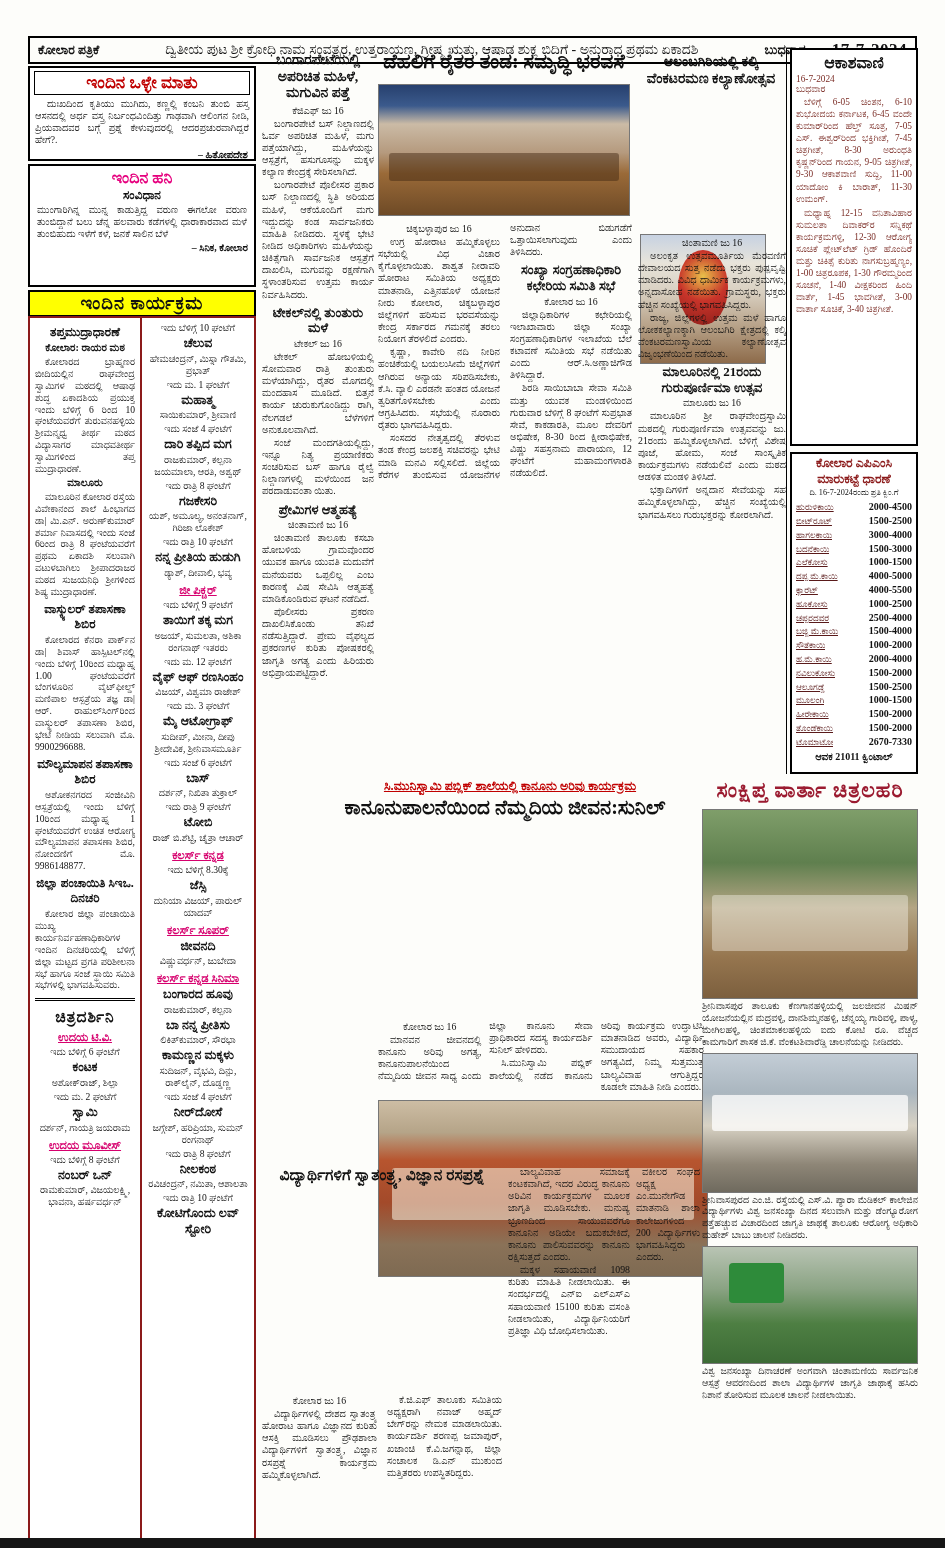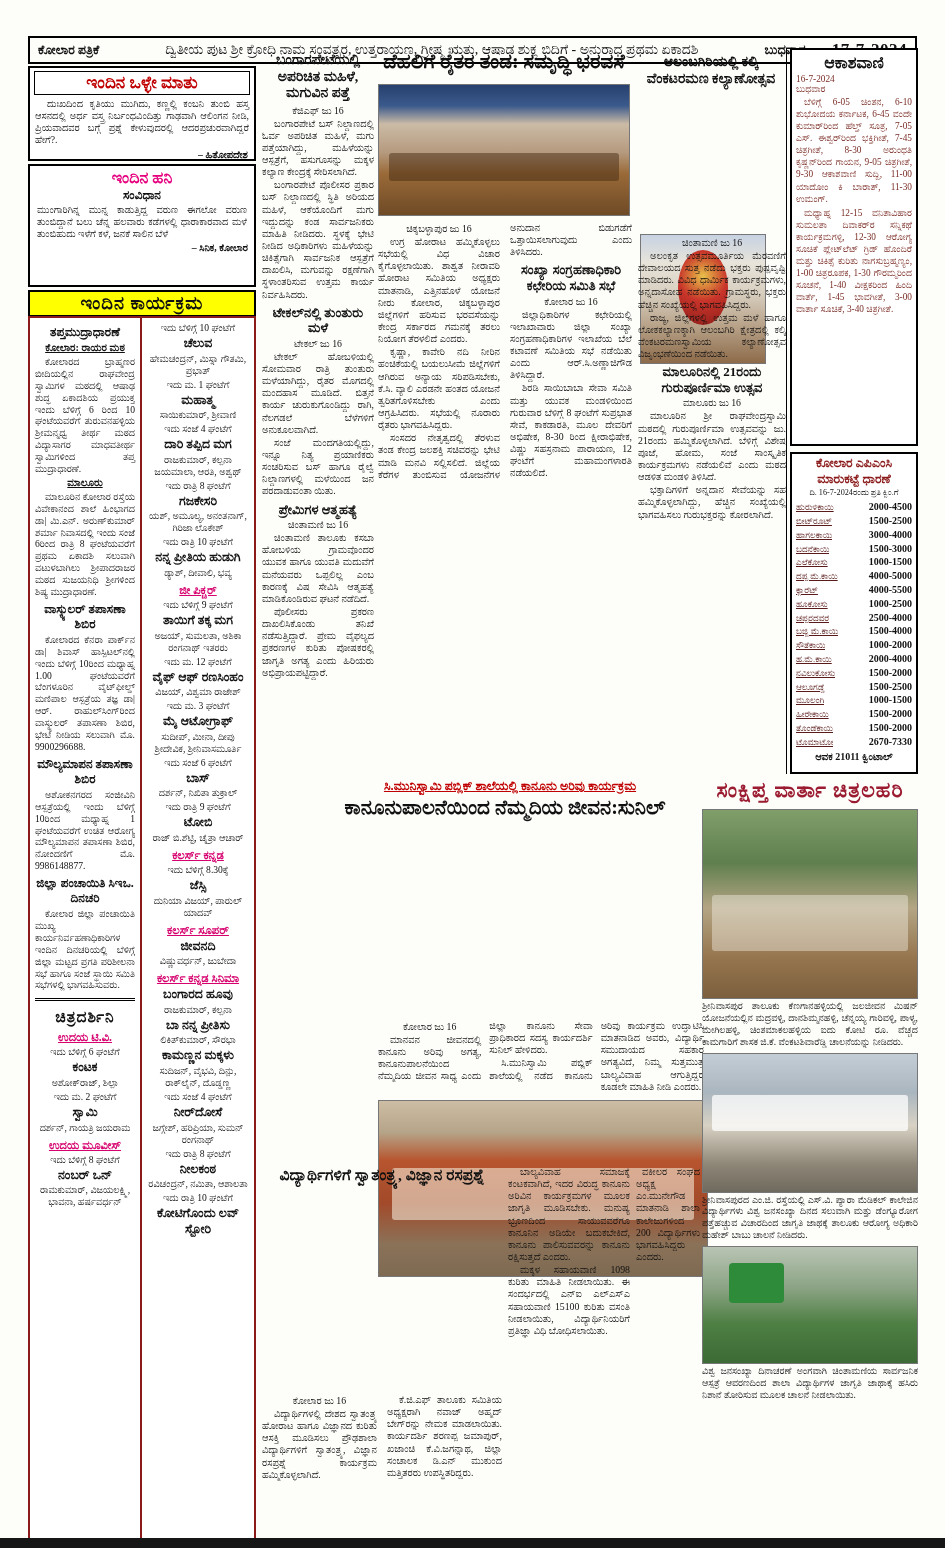--- a/index.html
+++ b/index.html
@@ -22,21 +22,21 @@
   .bp{font-size:9.8px;line-height:1.24;text-align:justify;text-indent:12px;margin:0 0 1px;}
   .byline{text-align:right;font-weight:bold;font-size:9.8px;margin:2px 6px 0 0;}
   .yellowhdr{left:28px;top:290px;width:228px;height:27px;background:#ffff00;border:2px solid #000;
              box-sizing:border-box;text-align:center;font-weight:bold;font-size:18px;letter-spacing:1px;line-height:23px;}
   .progbox{left:28px;top:316px;width:228px;height:1224px;border:2px solid #8b1a1a;box-sizing:border-box;
            display:flex;background:#fff;}
   .progcol{width:50%;padding:3px 5px;box-sizing:border-box;overflow:hidden;}
   .progcol.first{border-right:2px solid #8b1a1a;}
   .t-h{font-weight:bold;text-align:center;font-size:12px;line-height:1.25;margin:4px 0 2px;}
   .t-big{font-weight:bold;text-align:center;font-size:15.5px;letter-spacing:1px;margin:6px 0 4px;}
-  .t-u{font-weight:bold;text-decoration:underline;text-align:center;font-size:10.3px;margin:2px 0;}
+  .t-u{font-weight:bold;text-align:center;font-size:10.3px;margin:2px 0;}
   .t-p{font-size:9.6px;line-height:1.24;text-align:justify;text-indent:10px;margin:1px 0 2px;}
   .t-ch{color:#d6006e;font-weight:bold;text-decoration:underline;text-align:center;font-size:11.5px;margin:5px 0 2px;}
   .t-t{text-align:center;font-size:9.6px;margin:1px 0;}
   .t-m{font-weight:bold;text-align:center;font-size:12.5px;line-height:1.25;margin:2px 0 1px;}
   .t-c{text-align:center;font-size:9.6px;line-height:1.25;margin:0 0 2px;}
   .t-dbl{border-top:3px double #000;margin:7px 0;height:0;}
   
   .headline{font-weight:bold;text-align:center;line-height:1.18;}
   .subhead{font-weight:bold;text-align:center;font-size:13px;line-height:1.2;margin:4px 0 2px;}
   .dateline{text-align:center;font-size:9.8px;margin:1px 0;}

